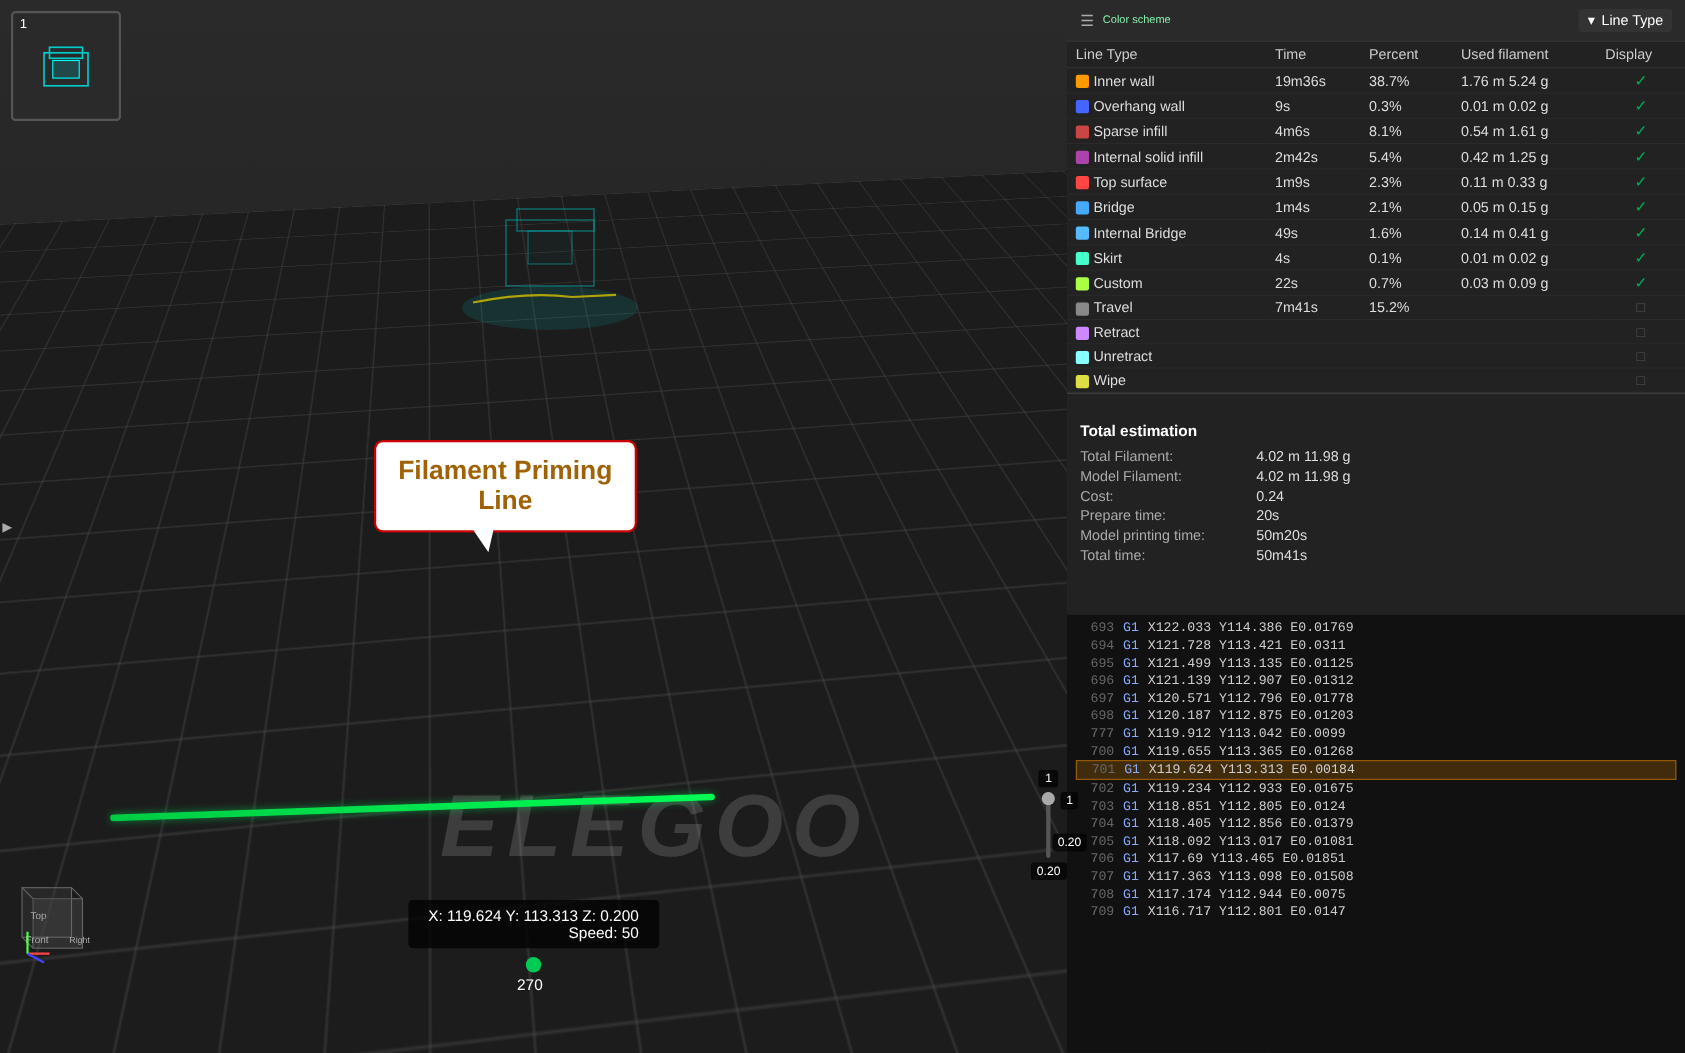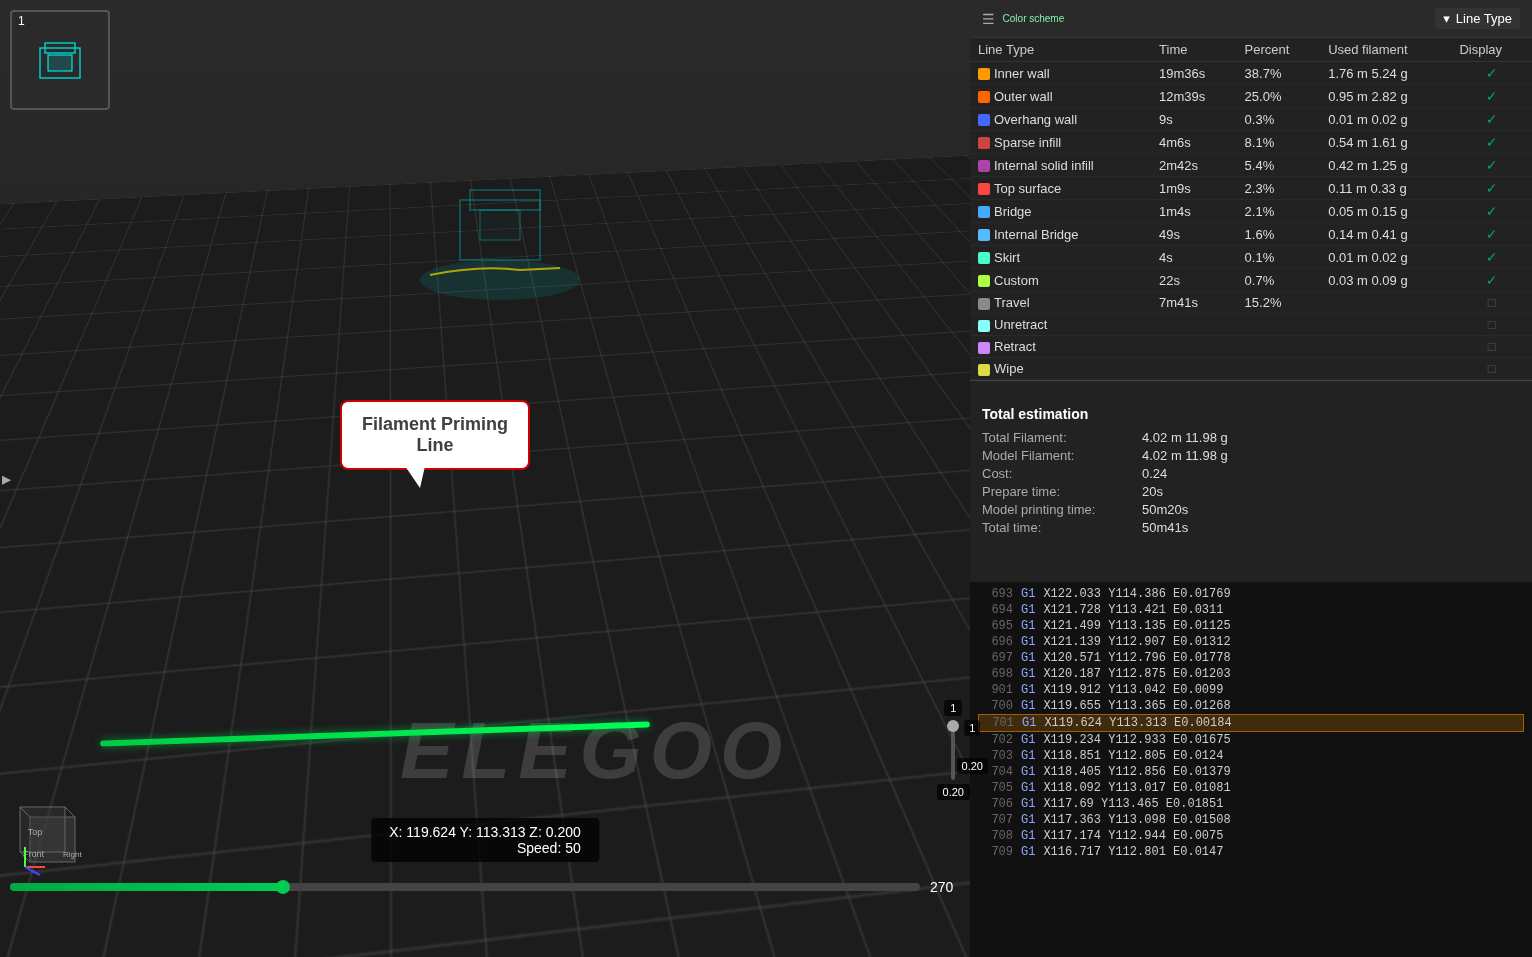--- a/index.html
+++ b/index.html
@@ -63,22 +63,22 @@
       transform: rotate(-2deg);
       box-shadow: 0 0 8px rgba(0,200,80,0.6);
     }
 
     
     .tooltip {
       position: absolute;
       left: 340px;
       top: 400px;
       background: white;
-      color: #404040;
-      font-size: 18px;
+      color: #a16207;
+      font-size: 24px;
       font-weight: bold;
       padding: 12px 20px;
       border-radius: 8px;
       text-align: center;
       border: 2px solid #cc0000;
       z-index: 10;
     }
     .tooltip::after {
       content: '';
       position: absolute;
@@ -147,20 +147,21 @@
     .progress-bar-container {
       position: absolute;
       bottom: 60px;
       left: 0;
       width: 970px;
       height: 20px;
       display: flex;
       align-items: center;
       padding: 0 10px;
       gap: 10px;
+      flex-direction: column;
     }
     .progress-bar-bg {
       flex: 1;
       height: 8px;
       background: #444;
       border-radius: 4px;
       position: relative;
     }
     .progress-bar-fill {
       height: 100%;
@@ -452,27 +453,20 @@
       </thead>
       <tbody id="table-body">
       <tr>
             <td><span class="color-swatch" style="background:#ff9900;"></span>Inner wall</td>
             <td>19m36s</td>
             <td>38.7%</td>
             <td>1.76 m  5.24 g</td>
             <td class="checkbox-cell"><span class="check-icon">✓</span></td>
           </tr>
           <tr>
-            <td><span class="color-swatch" style="background:#ff6600;"></span>Outer wall</td>
-            <td>12m39s</td>
-            <td>25.0%</td>
-            <td>0.95 m  2.82 g</td>
-            <td class="checkbox-cell"><span class="check-icon">✓</span></td>
-          </tr>
-          <tr>
             <td><span class="color-swatch" style="background:#4466ff;"></span>Overhang wall</td>
             <td>9s</td>
             <td>0.3%</td>
             <td>0.01 m  0.02 g</td>
             <td class="checkbox-cell"><span class="check-icon">✓</span></td>
           </tr>
           <tr>
             <td><span class="color-swatch" style="background:#cc4444;"></span>Sparse infill</td>
             <td>4m6s</td>
             <td>8.1%</td>
@@ -522,28 +516,28 @@
             <td class="checkbox-cell"><span class="check-icon">✓</span></td>
           </tr>
           <tr>
             <td><span class="color-swatch" style="background:#888888;"></span>Travel</td>
             <td>7m41s</td>
             <td>15.2%</td>
             <td></td>
             <td class="checkbox-cell"><span style="color:#555;">□</span></td>
           </tr>
           <tr>
+            <td><span class="color-swatch" style="background:#cc88ff;"></span>Retract</td>
+            <td></td>
+            <td></td>
+            <td></td>
+            <td class="checkbox-cell"><span style="color:#555;">□</span></td>
+          </tr>
+          <tr>
             <td><span class="color-swatch" style="background:#88ffff;"></span>Unretract</td>
-            <td></td>
-            <td></td>
-            <td></td>
-            <td class="checkbox-cell"><span style="color:#555;">□</span></td>
-          </tr>
-          <tr>
-            <td><span class="color-swatch" style="background:#cc88ff;"></span>Retract</td>
             <td></td>
             <td></td>
             <td></td>
             <td class="checkbox-cell"><span style="color:#555;">□</span></td>
           </tr>
           <tr>
             <td><span class="color-swatch" style="background:#dddd44;"></span>Wipe</td>
             <td></td>
             <td></td>
             <td></td>
@@ -609,21 +603,21 @@
           <span class="gcode-num">697</span>
           <span class="gcode-cmd">G1</span>
           <span class="gcode-coords">X120.571 Y112.796 E0.01778</span>
         </div>
         <div class="gcode-line">
           <span class="gcode-num">698</span>
           <span class="gcode-cmd">G1</span>
           <span class="gcode-coords">X120.187 Y112.875 E0.01203</span>
         </div>
         <div class="gcode-line">
-          <span class="gcode-num">901</span>
+          <span class="gcode-num">777</span>
           <span class="gcode-cmd">G1</span>
           <span class="gcode-coords">X119.912 Y113.042 E0.0099</span>
         </div>
         <div class="gcode-line">
           <span class="gcode-num">700</span>
           <span class="gcode-cmd">G1</span>
           <span class="gcode-coords">X119.655 Y113.365 E0.01268</span>
         </div>
         <div class="gcode-line highlighted">
           <span class="gcode-num">701</span>

